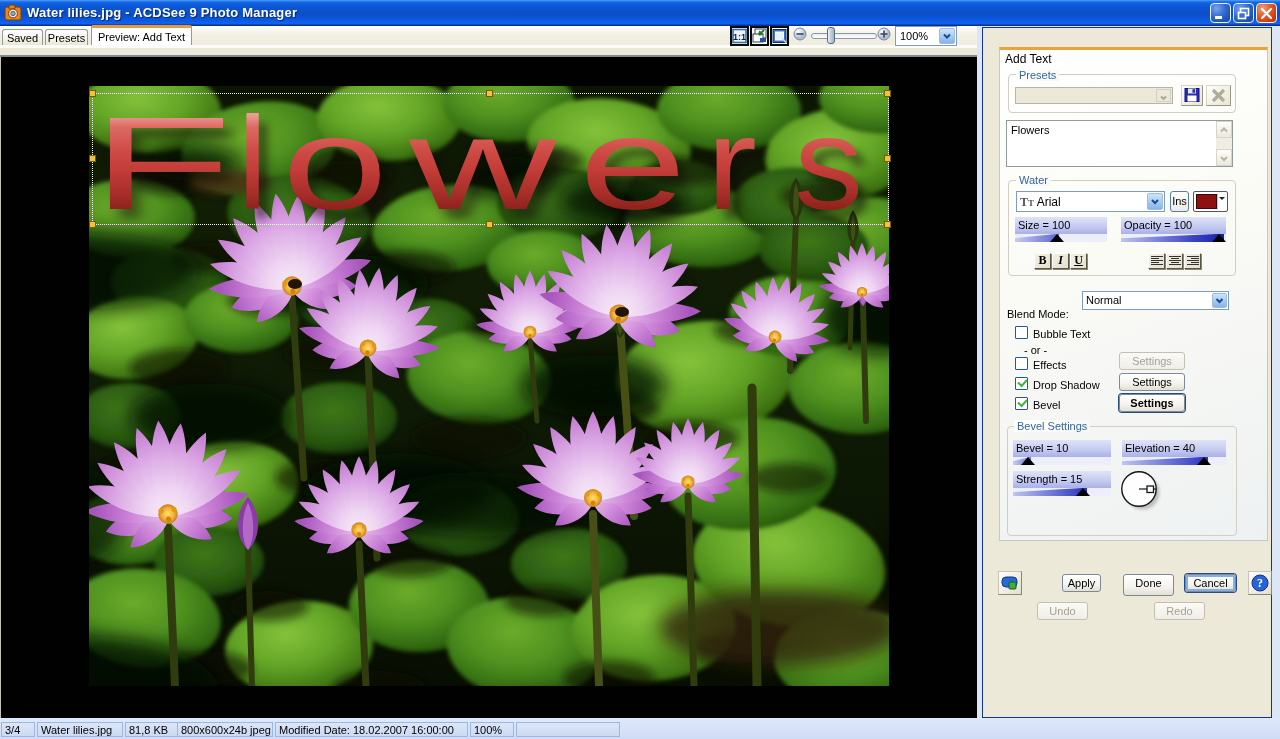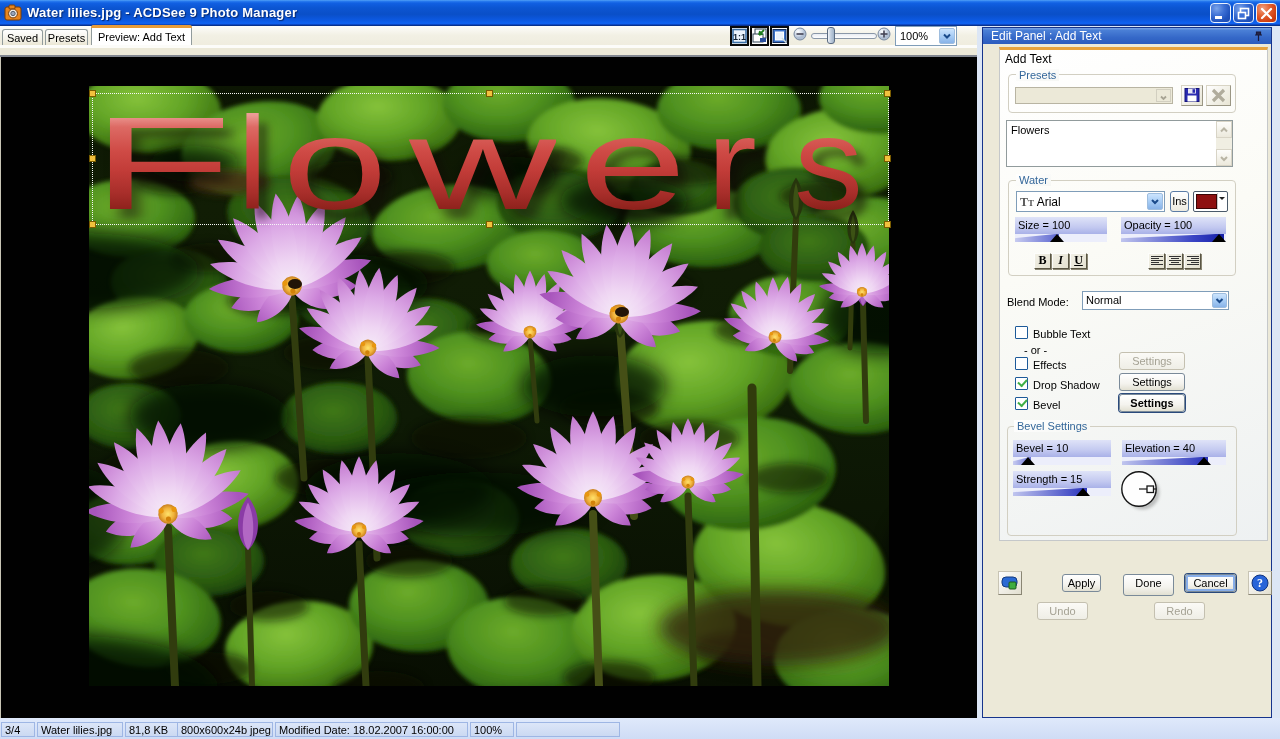--- a/index.html
+++ b/index.html
@@ -359,25 +359,20 @@
         <rect x="6.2" y="3.5" width="1.6" height="7" fill="#445"></rect>
       </svg></div>
 <div class="abs" style="left:895px;top:26px;width:62px;height:20px;background:#fff;border:1px solid #7f9db9;font-size:11px;padding:3px 0 0 4px">100%
   <div class="abs" style="right:1px;top:1px;width:16px;height:16px;border-radius:2px;background:linear-gradient(180deg,#cce4fd 0%,#a8cdf5 50%,#88b3e8 100%);border:1px solid #9ebdde"><svg width="14" height="14" viewBox="0 0 14 14">
           <path d="M4 5.5 L7 8.5 L10 5.5" stroke="#1a4a8a" stroke-width="2" fill="none"></path>
         </svg></div>
 </div>
 
 <div id="rpanel" class="abs"></div>
 <div id="rbox" class="abs"></div>
-<div id="rphead" class="abs">Edit Panel : Add Text
- <svg class="abs" style="right:8px;top:3px" width="9" height="11" viewBox="0 0 9 11">
-        <path d="M1 4 h7 M4.5 4 v6 M2.5 1 h4 v3 h-4 z" stroke="#1a1a3a" stroke-width="1.2" fill="#24244a"></path>
-      </svg>
-</div>
 <div id="card" class="abs"></div>
 <div class="abs" style="left:1005px;top:52px;font-size:12px">Add Text</div>
 <div class="abs gbox" style="left:1008px;top:74px;width:228px;height:39px"></div>
 <div class="abs glabel" style="left:1016px;top:69px">Presets</div>
 <div class="abs" style="left:1015px;top:87px;width:158px;height:17px;background:#ece9d8;border:1px solid #b8b4a2">
   <div class="abs" style="right:1px;top:1px;width:15px;height:13px;background:#ece9d8;border:1px solid #d2cfc0"><svg width="13" height="12" viewBox="0 0 13 12">
           <path d="M4 4.5 L6.5 7 L9 4.5" stroke="#a8a494" stroke-width="1.8" fill="none"></path>
         </svg></div>
 </div>
 <div class="abs" style="left:1181px;top:85px;width:22px;height:21px;background:linear-gradient(135deg,#fefefe,#e8e5d4);border:1px solid #d8d4c4;border-right-color:#9a9684;border-bottom-color:#9a9684">
@@ -440,21 +435,21 @@
 <div class="abs bbtn" style="left:1166px;top:253px"><svg width="14" height="13" viewBox="0 0 14 13">
         <g stroke="#333" stroke-width="1">
           <path d="M1 2.5 h12 M3 4.5 h8 M1 6.5 h12 M3 8.5 h8 M1 10.5 h12"></path>
         </g>
       </svg></div>
 <div class="abs bbtn" style="left:1184px;top:253px"><svg width="14" height="13" viewBox="0 0 14 13">
         <g stroke="#333" stroke-width="1">
           <path d="M1 2.5 h12 M5 4.5 h8 M1 6.5 h12 M5 8.5 h8 M1 10.5 h12"></path>
         </g>
       </svg></div>
-<div class="abs" style="left:1007px;top:296px;font-size:11px">Blend Mode:</div>
+<div class="abs" style="left:1007px;top:308px;font-size:11px">Blend Mode:</div>
 <div class="abs" style="left:1082px;top:291px;width:147px;height:19px;background:#fff;border:1px solid #7f9db9;font-size:11px;padding:2px 0 0 3px">Normal
   <div class="abs" style="right:1px;top:1px;width:15px;height:15px;border-radius:2px;background:linear-gradient(180deg,#cce4fd 0%,#a8cdf5 50%,#88b3e8 100%);border:1px solid #9ebdde"><svg width="13" height="13" viewBox="0 0 13 13">
           <path d="M3.5 5 L6.5 8 L9.5 5" stroke="#1a4a8a" stroke-width="2" fill="none"></path>
         </svg></div>
 </div>
 <div class="abs cb" style="left:1015px;top:326px"></div>
 <div class="abs cblab" style="left:1033px;top:328px">Bubble Text</div>
 <div class="abs cblab" style="left:1024px;top:344px">- or -</div>
 <div class="abs cb" style="left:1015px;top:357px"></div>
 <div class="abs cblab" style="left:1033px;top:359px">Effects</div>

